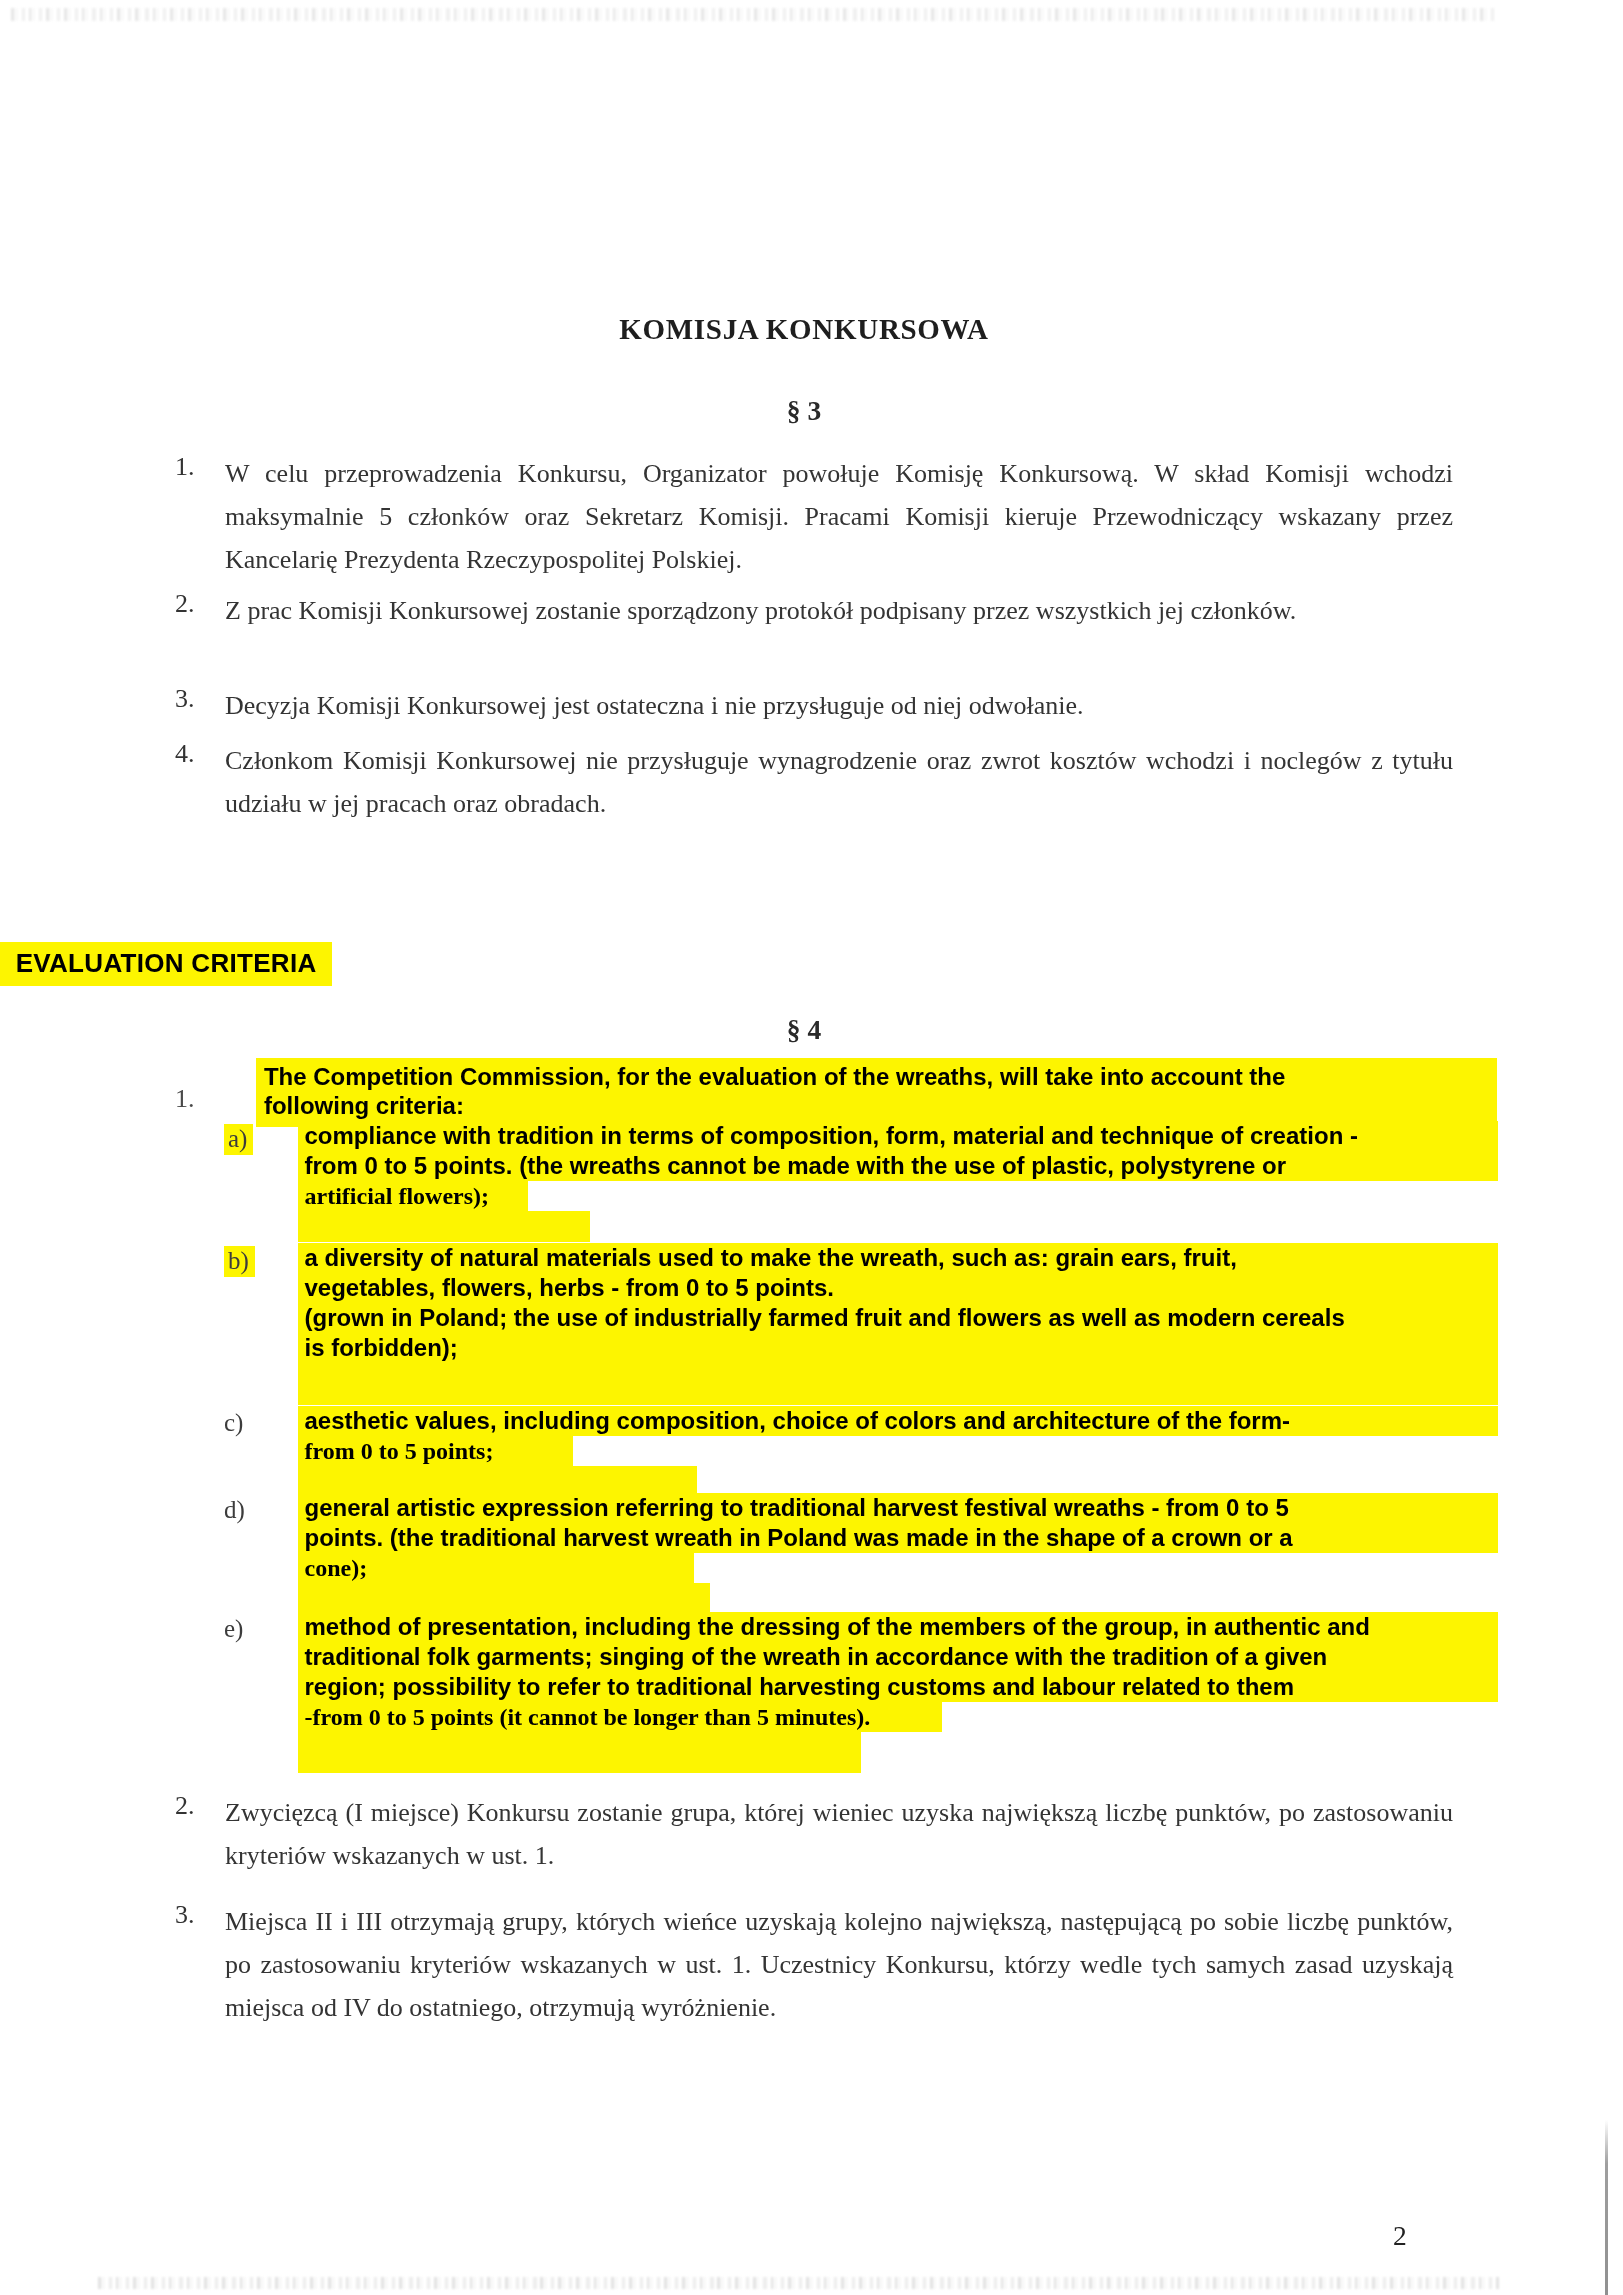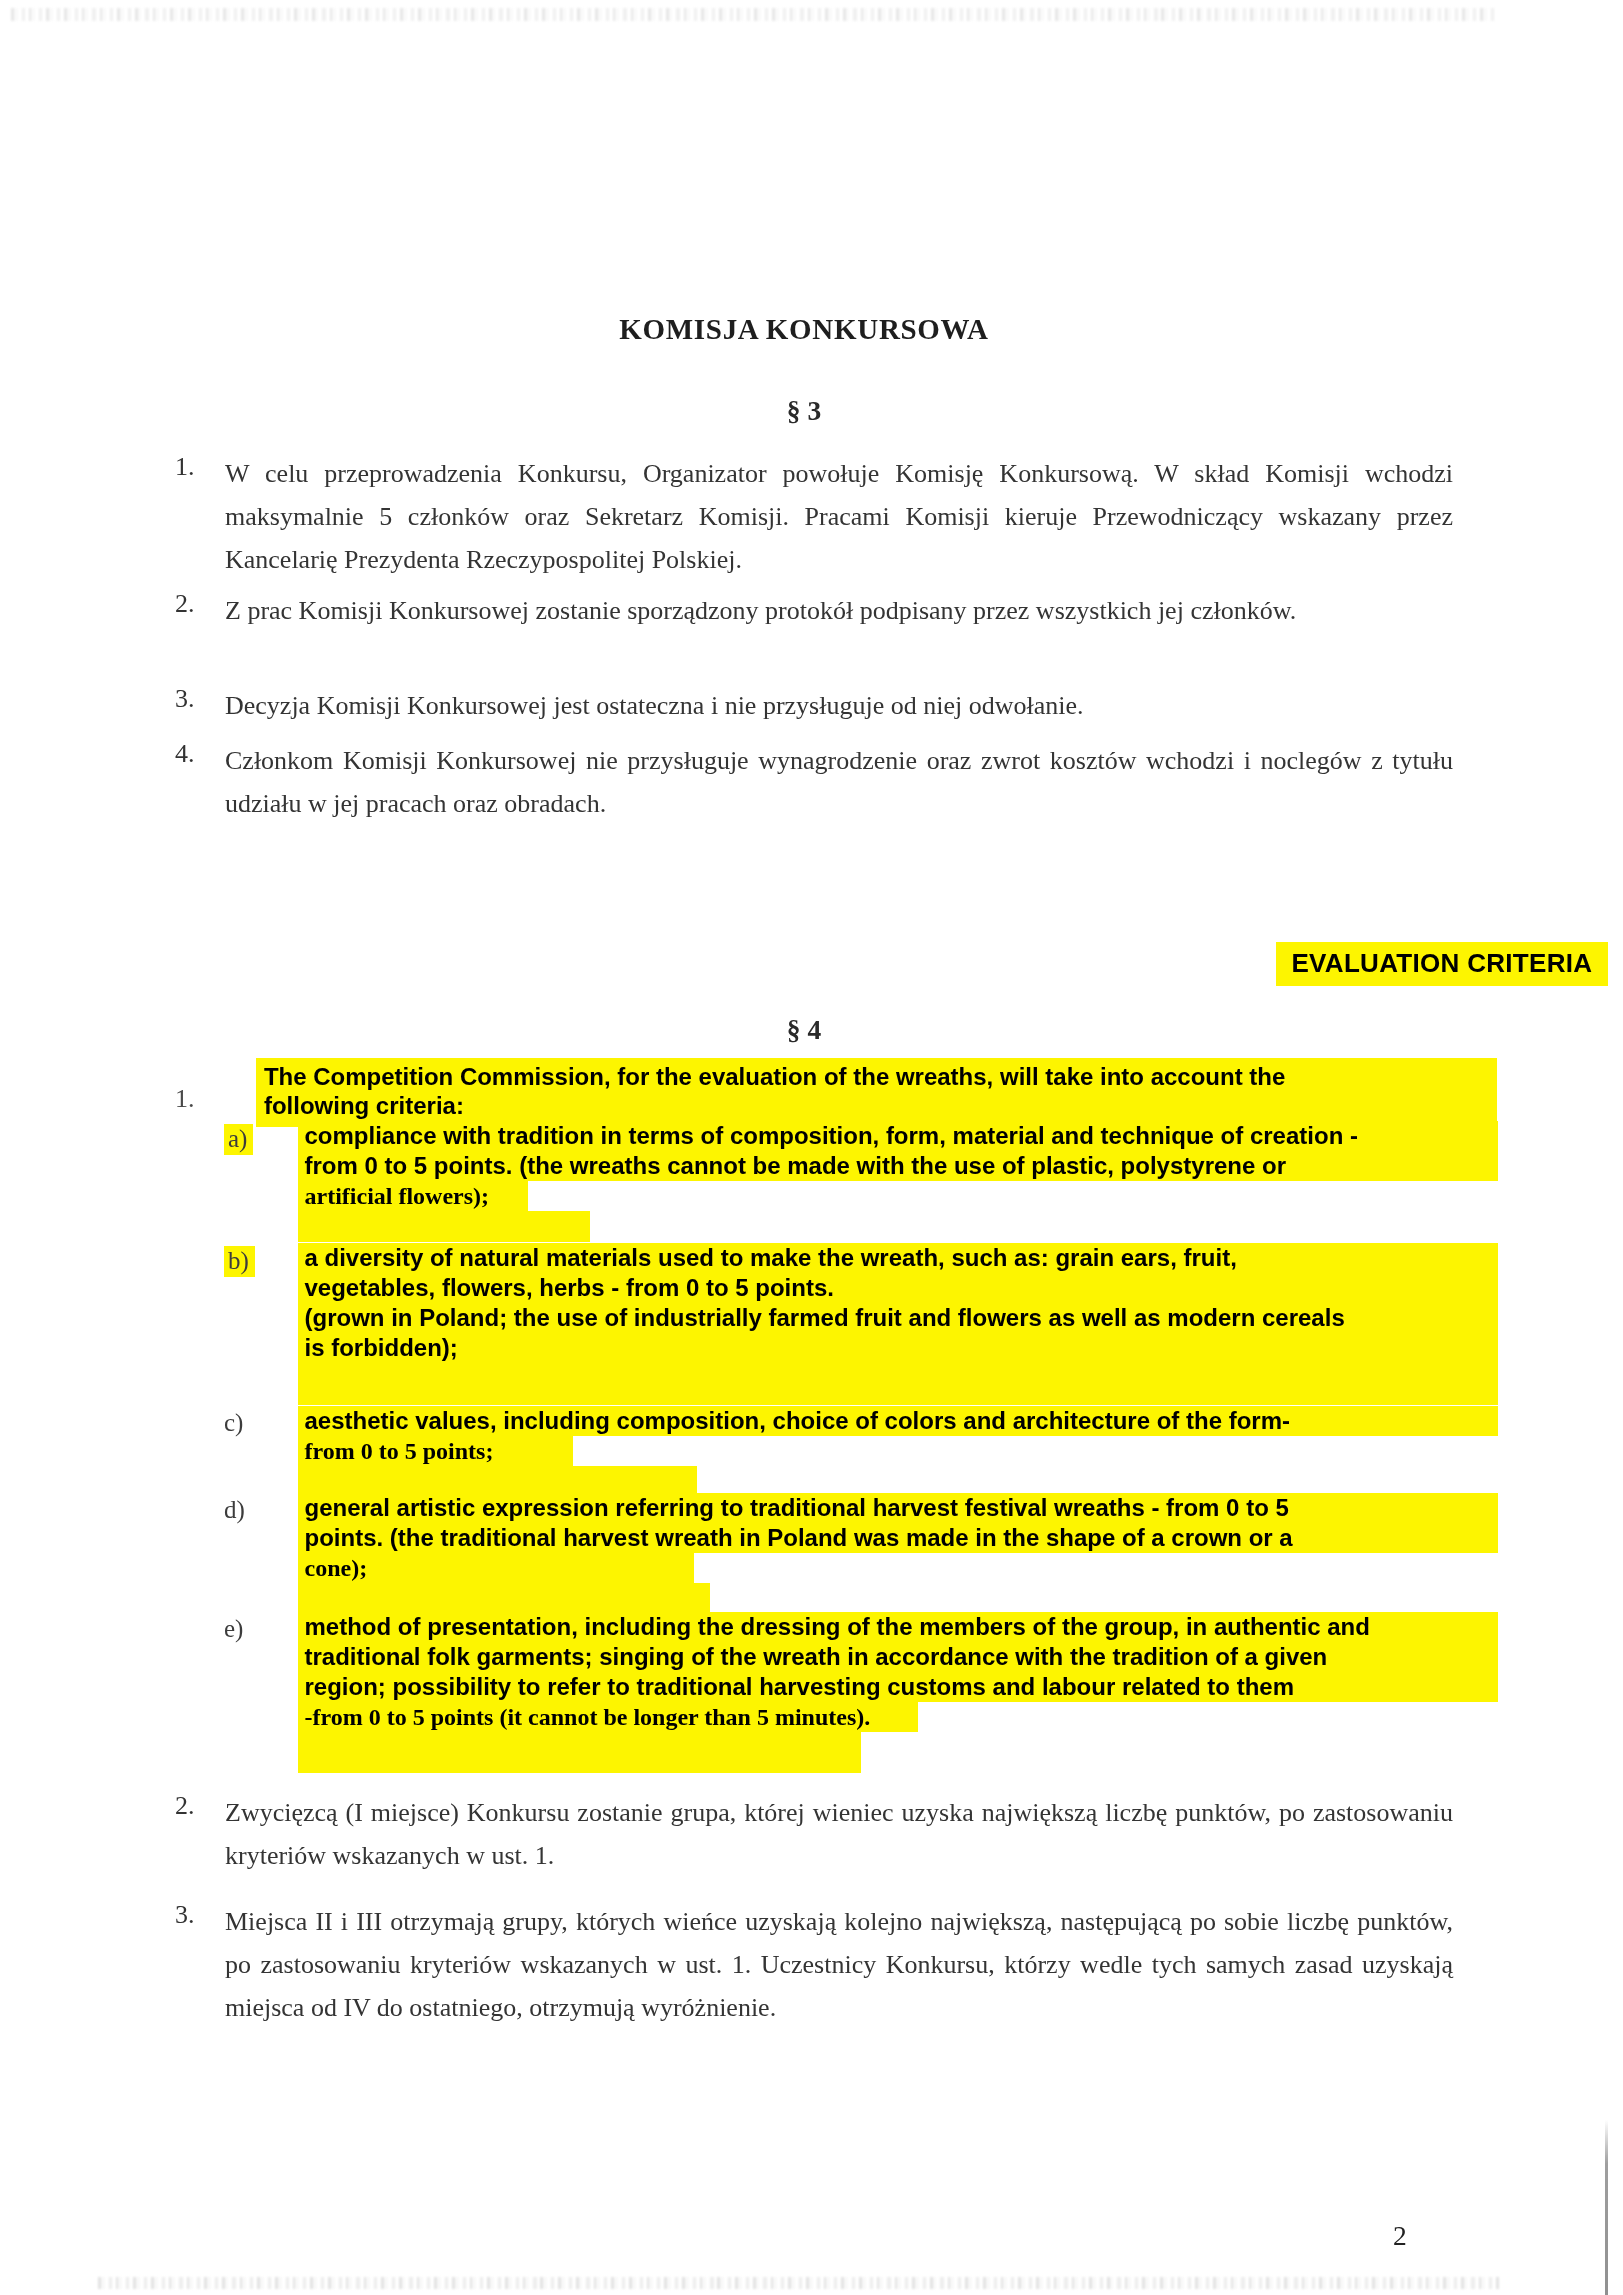--- a/index.html
+++ b/index.html
@@ -62,21 +62,21 @@
     text-align: justify;
   }
   #pli1 { top: 452px;  }
   #pli2 { top: 589px;  }
   #pli3 { top: 684px; }
   #pli4 { top: 739px; }
   #pli2b { top: 1791px; }
   #pli3b { top: 1900px; }
 
   
-  .eval-head { position: absolute; top: 942px; left: 0; width: 100%; text-align: right; }
+  .eval-head { position: absolute; top: 942px; left: 0; width: 100%; text-align: left; }
   .eval-head span {
     display: inline-block;
     background: var(--hl);
     font-family: "Liberation Sans", sans-serif;
     font-weight: 700; font-size: 26px; color: #000;
     padding: 5.9px 15.7px 7.2px 15.7px;
     letter-spacing: 0.3px;
   }
 
   
@@ -204,21 +204,21 @@
       <div class="stub" style="width:412px;height:29px"></div>
     </div>
   </div>
 
   <div class="crit" id="crit-e">
     <span class="letter">e)</span>
     <div class="body">
       <div class="ln full">method of presentation, including the dressing of the members of the group, in authentic and</div>
       <div class="ln full">traditional folk garments; singing of the wreath in accordance with the tradition of a given</div>
       <div class="ln full">region; possibility to refer to traditional harvesting customs and labour related to them</div>
-      <div class="ln"><span class="hl-span" style="padding-right:48px">-from 0 to 5 points (it cannot be longer than 5 minutes).</span></div>
+      <div class="ln"><span class="hl-span" style="padding-right:72px">-from 0 to 5 points (it cannot be longer than 5 minutes).</span></div>
       <div class="stub" style="width:563px;height:41px"></div>
     </div>
   </div>
 
   <div class="pl-item" id="pli2b">
     <span class="num">2.</span>
     <div class="txt">Zwycięzcą (I miejsce) Konkursu zostanie grupa, której wieniec uzyska największą liczbę punktów, po zastosowaniu kryteriów wskazanych w ust. 1.</div>
   </div>
   <div class="pl-item" id="pli3b">
     <span class="num">3.</span>

